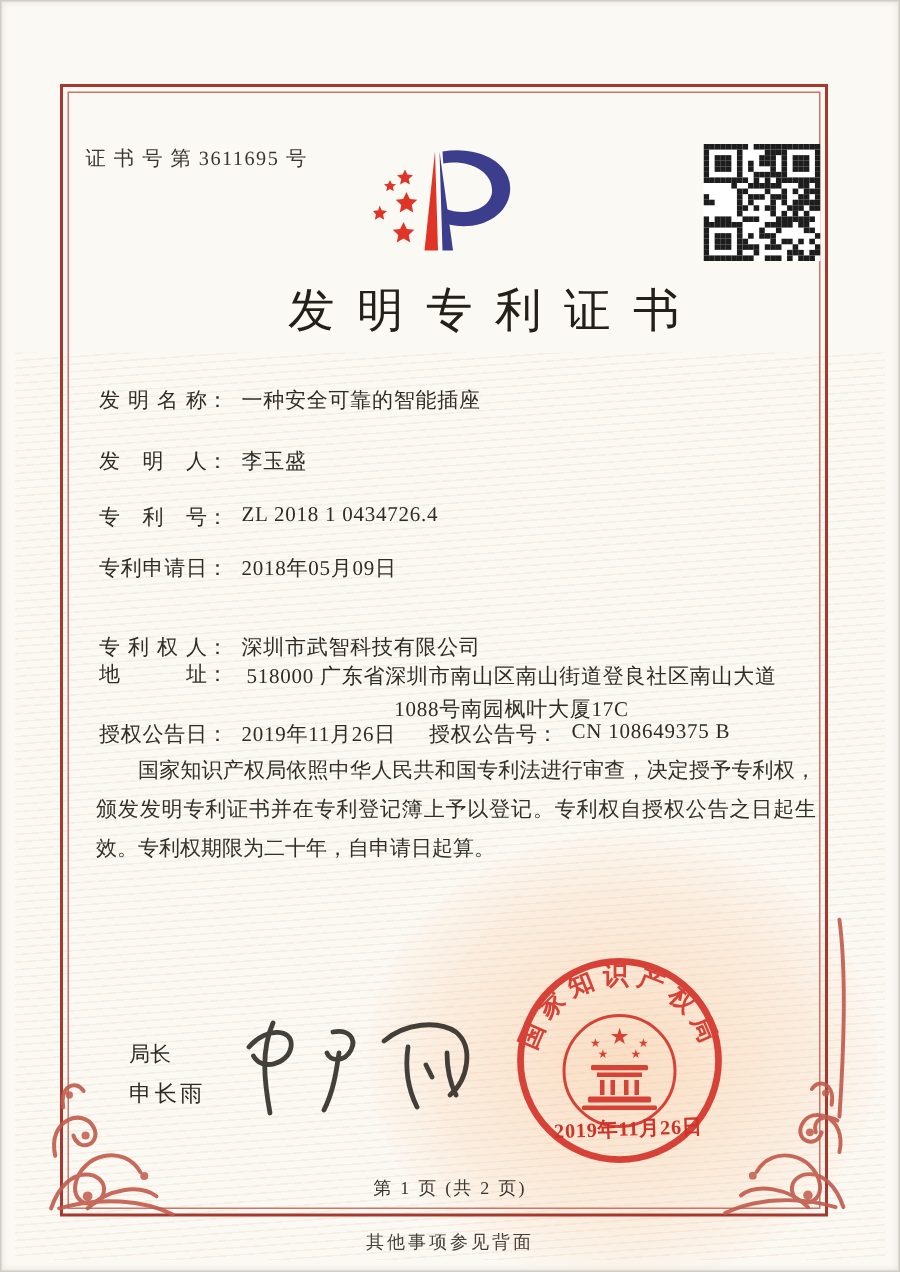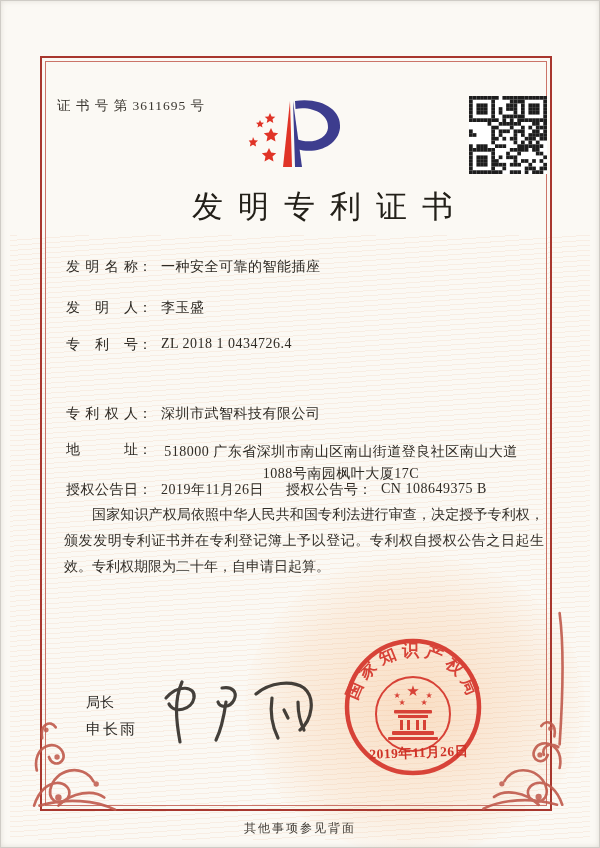--- a/index.html
+++ b/index.html
@@ -370,21 +370,24 @@
 
   <div class="row" style="top:258px">
     <span class="flabel">发明名称</span><span class="colon">：</span><span class="fvalue">一种安全可靠的智能插座</span>
   </div>
   <div class="row" style="top:299px">
     <span class="flabel">发明人</span><span class="colon">：</span><span class="fvalue">李玉盛</span>
   </div>
   <div class="row" style="top:336px">
     <span class="flabel">专利号</span><span class="colon">：</span><span class="fvalue">ZL 2018 1 0434726.4</span>
   </div>
-  <div class="row" style="top:405px">
+  <div class="row" style="top:370px">
+    <span class="flabel">专利申请日</span><span class="colon">：</span><span class="fvalue">2018年05月09日</span>
+  </div>
+  <div class="row" style="top:423px">
     <span class="flabel">专利权人</span><span class="colon">：</span><span class="fvalue">深圳市武智科技有限公司</span>
   </div>
   <div class="row" style="top:441px">
     <span class="flabel">地址</span><span class="colon">：</span><span class="fvalue wrap">518000 广东省深圳市南山区南山街道登良社区南山大道1088号南园枫叶大厦17C</span>
   </div>
   <div class="row" style="top:481px">
     <span>
       <span class="flabel">授权公告日</span><span class="colon">：</span><span class="fvalue">2019年11月26日</span>
     </span>
     <span class="grant2">
@@ -433,15 +436,16 @@
           <rect x="78" y="86" width="3" height="10"></rect>
             <rect x="85" y="86" width="3" height="10"></rect>
           <rect x="54" y="97" width="42" height="4" rx="1"></rect>
           <rect x="50" y="103" width="50" height="3" rx="1"></rect>
         </g>
       </g>
     </g>
   </svg>
   <div class="seal-date">2019年11月26日</div>
 
+  <div class="page-indicator">第 1 页 (共 2 页)</div>
   <div class="back-note">其他事项参见背面</div>
 
 </div>
 
 </body></html>

